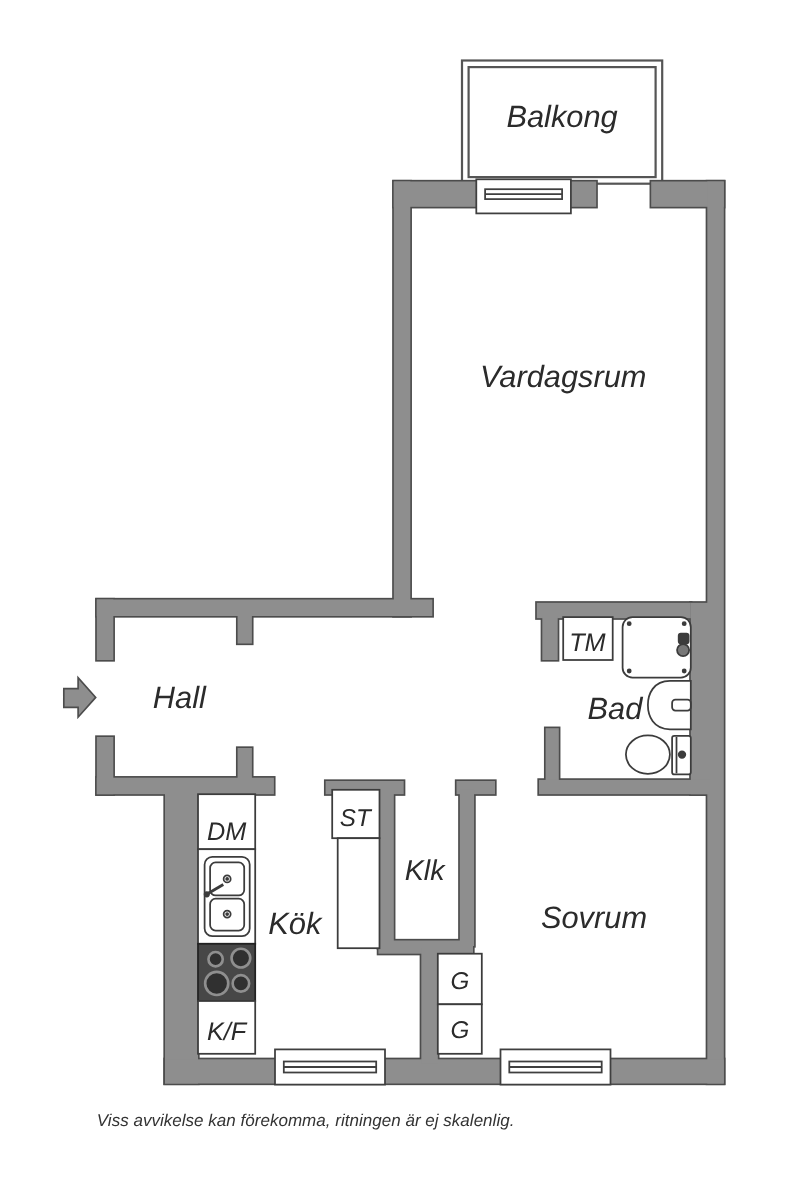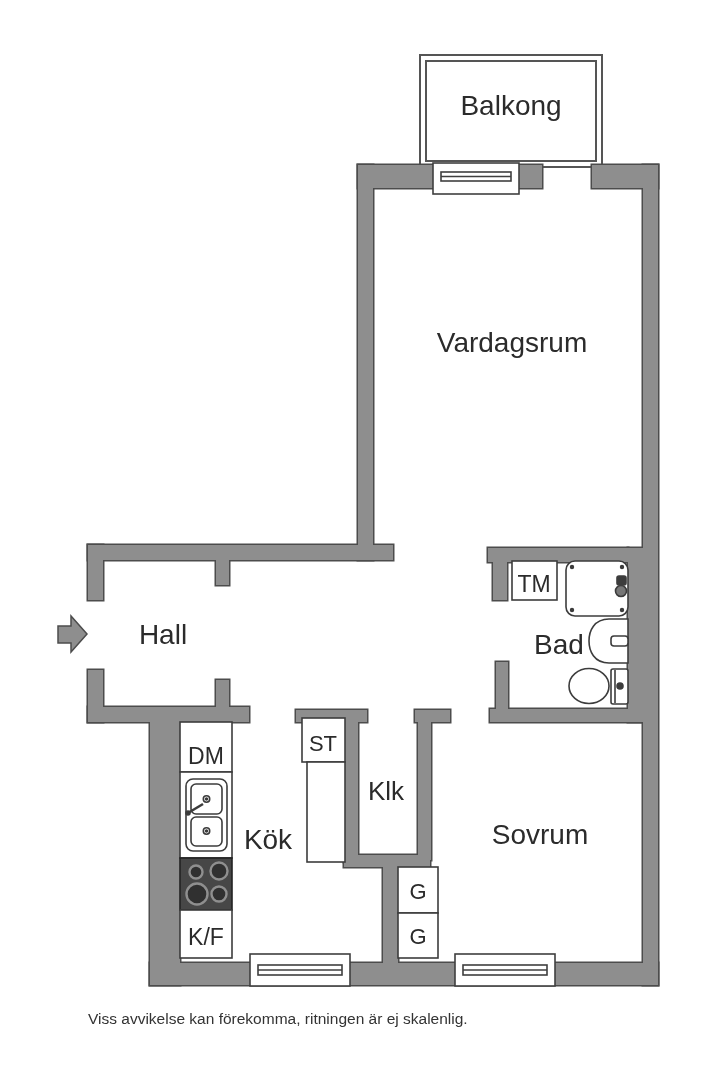--- a/index.html
+++ b/index.html
@@ -1,16 +1,16 @@
 <!DOCTYPE html>
 <html><head>
 <meta charset="utf-8">
 <style>
   html,body{margin:0;padding:0;background:#ffffff;}
-  .page{width:720px;height:1080px;position:relative;background:#ffffff;overflow:hidden;}
+  .page{width:720px;height:1080px;position:relative;background:#ffffff;overflow:hidden;font-style:italic;}
   svg{display:block;}
   text{font-family:"Liberation Sans","DejaVu Sans",sans-serif;}
   .room-label{font-size:28px;}
   .mid-label{font-size:26px;}
   .small-label{font-size:23px;}
   .tiny-label{font-size:22px;}
   .footer-label{font-size:15.5px;}
 </style>
 </head>
 <body>

